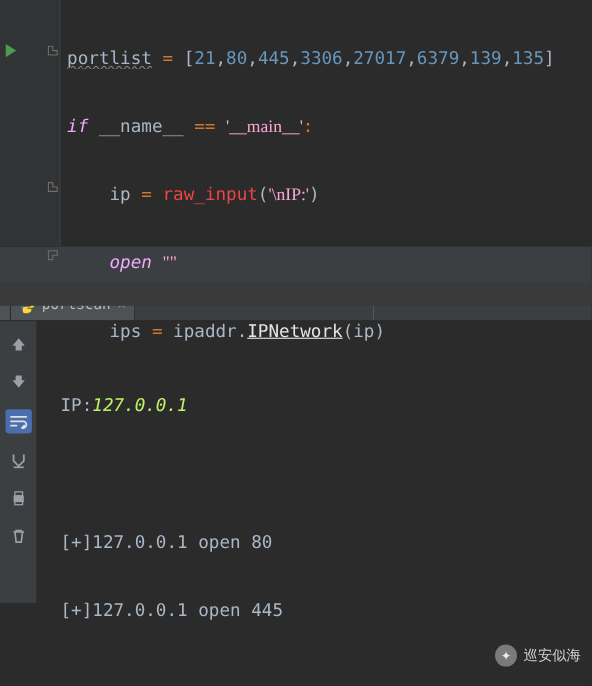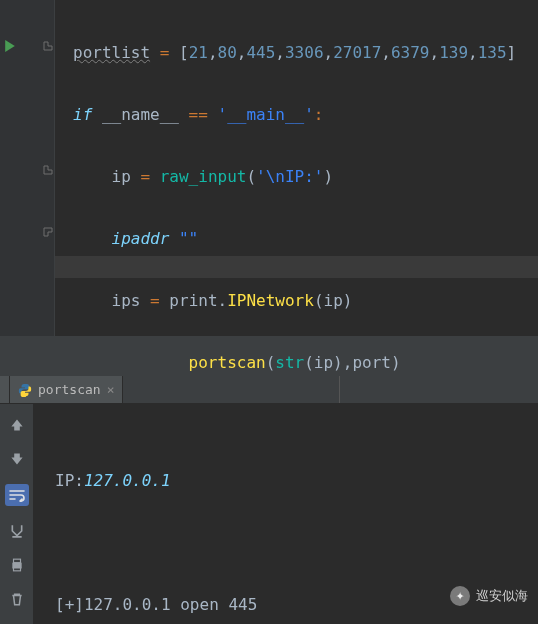--- a/index.html
+++ b/index.html
@@ -6,25 +6,24 @@
   body {
     width: 538px;
     height: 624px;
     background: #2b2b2b;
     font-family: "Consolas", "Monaco", monospace;
     font-size: 15px;
     overflow: hidden;
     color: #a9b7c6;
   }
   .editor-pane {
-    height: 336px;
+    height: 224px;
     display: flex;
     background: #2b2b2b;
     position: relative;
-    gap: 12px;
   }
   .gutter {
     width: 55px;
     background: #313335;
     flex-shrink: 0;
     position: relative;
     border-right: 1px solid #3c3f41;
   }
   .run-icon {
     position: absolute;
@@ -43,28 +42,28 @@
     align-items:center;
     justify-content:center;
   }
   .code-area {
     padding: 6px 0 6px 6px;
     line-height: 31px;
     white-space: pre;
     font-size: 16px;
   }
   .code-line { height: 31px; }
-  .kw { color: #7dd3fc; font-style: italic; }
+  .kw { color: #f0abfc; font-style: italic; }
   .kw-plain { color: #cc7832; }
   .num { color: #6897bb; }
-  .str { color: #3b82f6; }
-  .fn { color: #fde047; }
+  .str { color: #f9a8d4; font-family: Liberation Serif, serif; }
+  .fn { color: #e5e5e5; text-decoration: underline; }
   .var { color: #a9b7c6; }
   .punct { color: #a9b7c6; }
-  .builtin { color: #14b8a6; }
+  .builtin { color: #ef4444; }
   .wavy { text-decoration: underline wavy #808080; text-decoration-thickness:1px; }
   .highlight-line {
     position:absolute;
     left:0; right:0;
     height:22px;
     top:256px;
     background:#3a3a3a;
   }
   .splitter {
     height: 40px;
@@ -136,21 +135,21 @@
     width:24px;
     height:22px;
   }
   .console-out {
     padding: 30px 0 0 22px;
     line-height: 31px;
     white-space: pre;
     font-size: 16px;
     color: #a9b7c6;
   }
-  .input-val { color:#7dd3fc; font-style:italic;margin-top:29px; }
+  .input-val { color:#bef264; font-style:italic;margin-top:29px; }
   .watermark {
     position: absolute;
     right: 10px;
     bottom: 18px;
     display: flex;
     align-items: center;
     gap: 6px;
     color: #d0d0d0;
     font-family: sans-serif;
     font-size: 13px;
@@ -186,23 +185,22 @@
     <span class="fold-icon" style="top:226px">
       <svg width="10" height="10" viewBox="0 0 10 10">
           <path d="M1 1 L9 1 L9 5 L5 5 L5 9 L1 9 Z" fill="none" stroke="#6e6e6e"></path>
         </svg>
     </span>
   </div>
   <div class="code-area">
 <div class="code-line"><span class="var wavy">portlist</span> <span class="kw-plain">=</span> <span class="punct">[</span><span class="num">21</span><span class="punct">,</span><span class="num">80</span><span class="punct">,</span><span class="num">445</span><span class="punct">,</span><span class="num">3306</span><span class="punct">,</span><span class="num">27017</span><span class="punct">,</span><span class="num">6379</span><span class="punct">,</span><span class="num">139</span><span class="punct">,</span><span class="num">135</span><span class="punct">]</span></div>
 <div class="code-line"><span class="kw">if</span> <span class="var">__name__</span> <span class="kw-plain">==</span> <span class="str">'__main__'</span><span class="kw-plain">:</span></div>
 <div class="code-line">    <span class="var">ip</span> <span class="kw-plain">=</span> <span class="builtin">raw_input</span><span class="punct">(</span><span class="str">'\nIP:'</span><span class="punct">)</span></div>
-<div class="code-line">    <span class="kw">ipaddr</span> <span class="str">""</span></div>
-<div class="code-line">    <span class="var">ips</span> <span class="kw-plain">=</span> <span class="var">print</span><span class="punct">.</span><span class="fn">IPNetwork</span><span class="punct">(</span><span class="var">ip</span><span class="punct">)</span></div>
-<div class="code-line">            <span class="fn">portscan</span><span class="punct">(</span><span class="builtin">str</span><span class="punct">(</span><span class="var">ip</span><span class="punct">),</span><span class="var">port</span><span class="punct">)</span></div>
+<div class="code-line">    <span class="kw">open</span> <span class="str">""</span></div>
+<div class="code-line">    <span class="var">ips</span> <span class="kw-plain">=</span> <span class="var">ipaddr</span><span class="punct">.</span><span class="fn">IPNetwork</span><span class="punct">(</span><span class="var">ip</span><span class="punct">)</span></div>
   </div>
 </div>
 
 <div class="splitter"></div>
 
 <div class="tab-bar">
   <div class="tab-stub"></div>
   <div class="tab">
     <span class="py-icon">
       <svg viewBox="0 0 16 16" width="14" height="14">
@@ -248,20 +246,21 @@
       </div>
     <div class="tool-btn">
         <svg width="14" height="14" viewBox="0 0 12 12">
           <path d="M2 3h8M4 3V2h4v1M3 3l1 8h4l1-8" stroke="#9aa0a6" fill="none" stroke-width="1.3"></path>
         </svg>
       </div>
   </div>
   <div class="console-out">
 <div><span>IP:</span><span class="input-val">127.0.0.1</span></div>
 <div> </div>
+<div>[+]127.0.0.1 open 80</div>
 <div>[+]127.0.0.1 open 445</div>
 
 
 
   </div>
 </div>
 
 <div class="watermark">
   <span class="circ">✦</span>
   <span>巡安似海</span>

